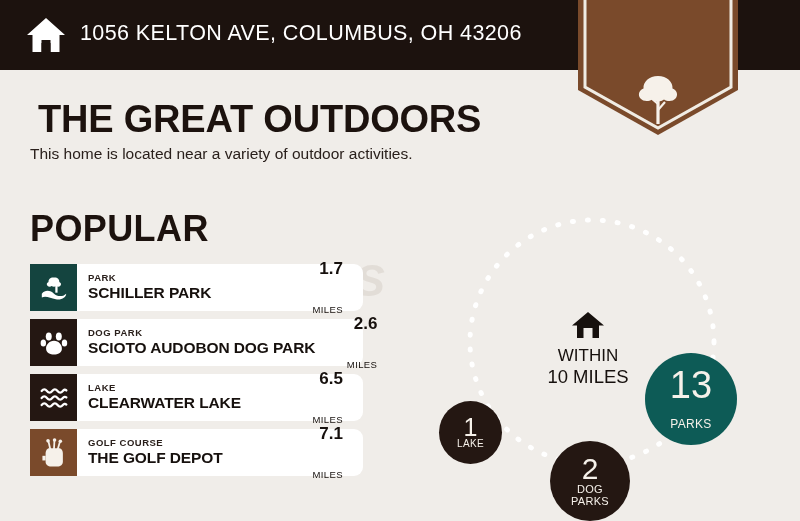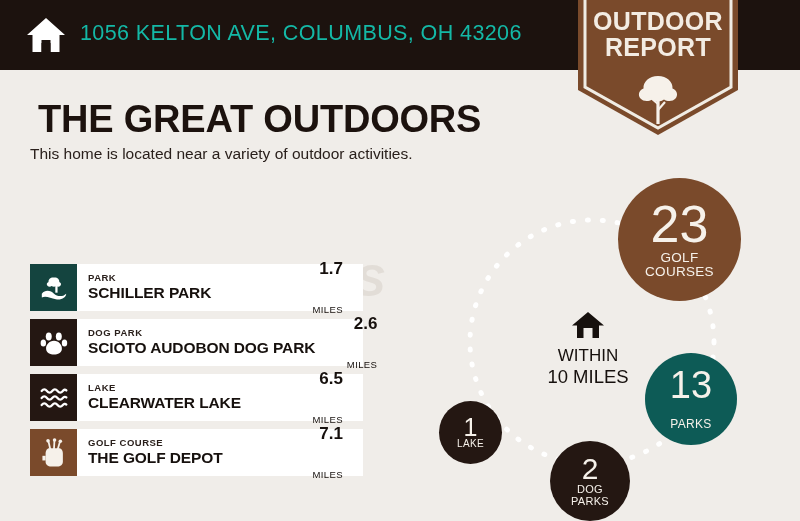--- a/index.html
+++ b/index.html
@@ -33,21 +33,21 @@
   #header-house-icon {
     position: absolute;
     left: 24px; top: 13px;
     width: 44px; height: 44px;
   }
   #header-address {
     position: absolute;
     left: 80px; top: 21px;
     font-size: 21.5px;
     letter-spacing: 0.4px;
-    color: #14b8a6;
+    color: #ffffff;
     font-weight: 400;
     white-space: nowrap;
   }
 
   
   #badge {
     position: absolute;
     left: 578px; top: -8px;
     width: 160px; height: 143px;
     z-index: 6;
@@ -113,20 +113,21 @@
     width: 333px;
     z-index: 3;
   }
   .poi-row {
     position: relative;
     height: 47px;
     background: #ffffff;
     margin-bottom: 8px;
     display: flex;
     align-items: stretch;
+    border-radius: 9px;
   }
   .poi-icon-box {
     width: 47px;
     min-width: 47px;
     height: 47px;
     display: flex;
     align-items: center;
     justify-content: center;
   }
   .poi-text {
@@ -282,28 +283,25 @@
   <div id="badge">
     <svg width="160" height="143" viewBox="0 0 160 143">
       <path d="M0 0 L160 0 L160 98 L80 143 L0 98 Z" fill="#7a4a2b"></path>
       <path d="M7 6 L153 6 L153 95 L80 136 L7 95 Z" fill="none" stroke="#f0ece4" stroke-width="3"></path>
       <g transform="translate(80,108)">
         <path d="M0 -24 C -9 -24 -15 -18 -14.5 -11.5 C -19 -10 -20.5 -5 -17.5 -1.5 C -15 1.5 -9.5 1.8 -6 -0.5 L -6 -0.5 C -3 2 3 2 6 -0.5 C 9.5 1.8 15 1.5 17.5 -1.5 C 20.5 -5 19 -10 14.5 -11.5 C 15 -18 9 -24 0 -24 Z" fill="#f6f1ea"></path>
         <rect x="-1.6" y="-6" width="3.2" height="30" fill="#f6f1ea"></rect>
         <path d="M0 4 L-7 -2 M0 10 L7 2" stroke="#f6f1ea" stroke-width="2.2" fill="none"></path>
       </g>
     </svg>
-    <div id="badge-text">
-      <span>OUTDOOR</span>
-      <span class="l2">REPORT</span>
-    </div>
   </div>
 
   <div id="page-title">THE GREAT OUTDOORS</div>
   <div id="page-subtitle">This home is located near a variety of outdoor activities.</div>
+  <div id="popular-heading">POPULAR</div>
 
   <div id="watermark">MLS</div>
 
   <div id="popular-list">
 
     <div class="poi-row">
       <div class="poi-icon-box" style="background:#14443f">
         <svg width="30" height="30" viewBox="0 0 32 32">
           <path d="M20.5 4 C16.8 4 14.2 6.6 14.5 9.8 C12.3 10.5 11.5 13 13.1 14.7 C14.4 16.1 17 16.2 18.6 15 C20 16.2 23 16.2 24.4 15 C26.1 16.2 28.6 16.1 29.9 14.7 C31.5 13 30.7 10.5 28.5 9.8 C28.8 6.6 26.2 4 22.5 4 Z" fill="#ffffff" transform="translate(-5,0) scale(0.82) translate(4,2)"></path>
           <rect x="17.4" y="12" width="2.4" height="9" fill="#ffffff"></rect>
@@ -386,25 +384,20 @@
     </div>
 
   </div>
 
   <div id="bubble-area">
 
     <svg id="dotted-path" viewBox="0 0 390 351">
       <circle cx="182" cy="172" r="122" fill="none" stroke="#ffffff" stroke-width="5" stroke-linecap="round" stroke-dasharray="1 14"></circle>
     </svg>
 
-    <div class="bubble" id="bubble-golf">
-      <div class="bubble-num">23</div>
-      <div class="bubble-lbl">GOLF</div>
-      <div class="bubble-lbl">COURSES</div>
-    </div>
 
     <div class="bubble" id="bubble-parks">
       <div class="bubble-num">13</div>
       <div class="bubble-lbl">PARKS</div>
     </div>
 
     <div class="bubble" id="bubble-lake">
       <div class="bubble-num">1</div>
       <div class="bubble-lbl">LAKE</div>
     </div>

